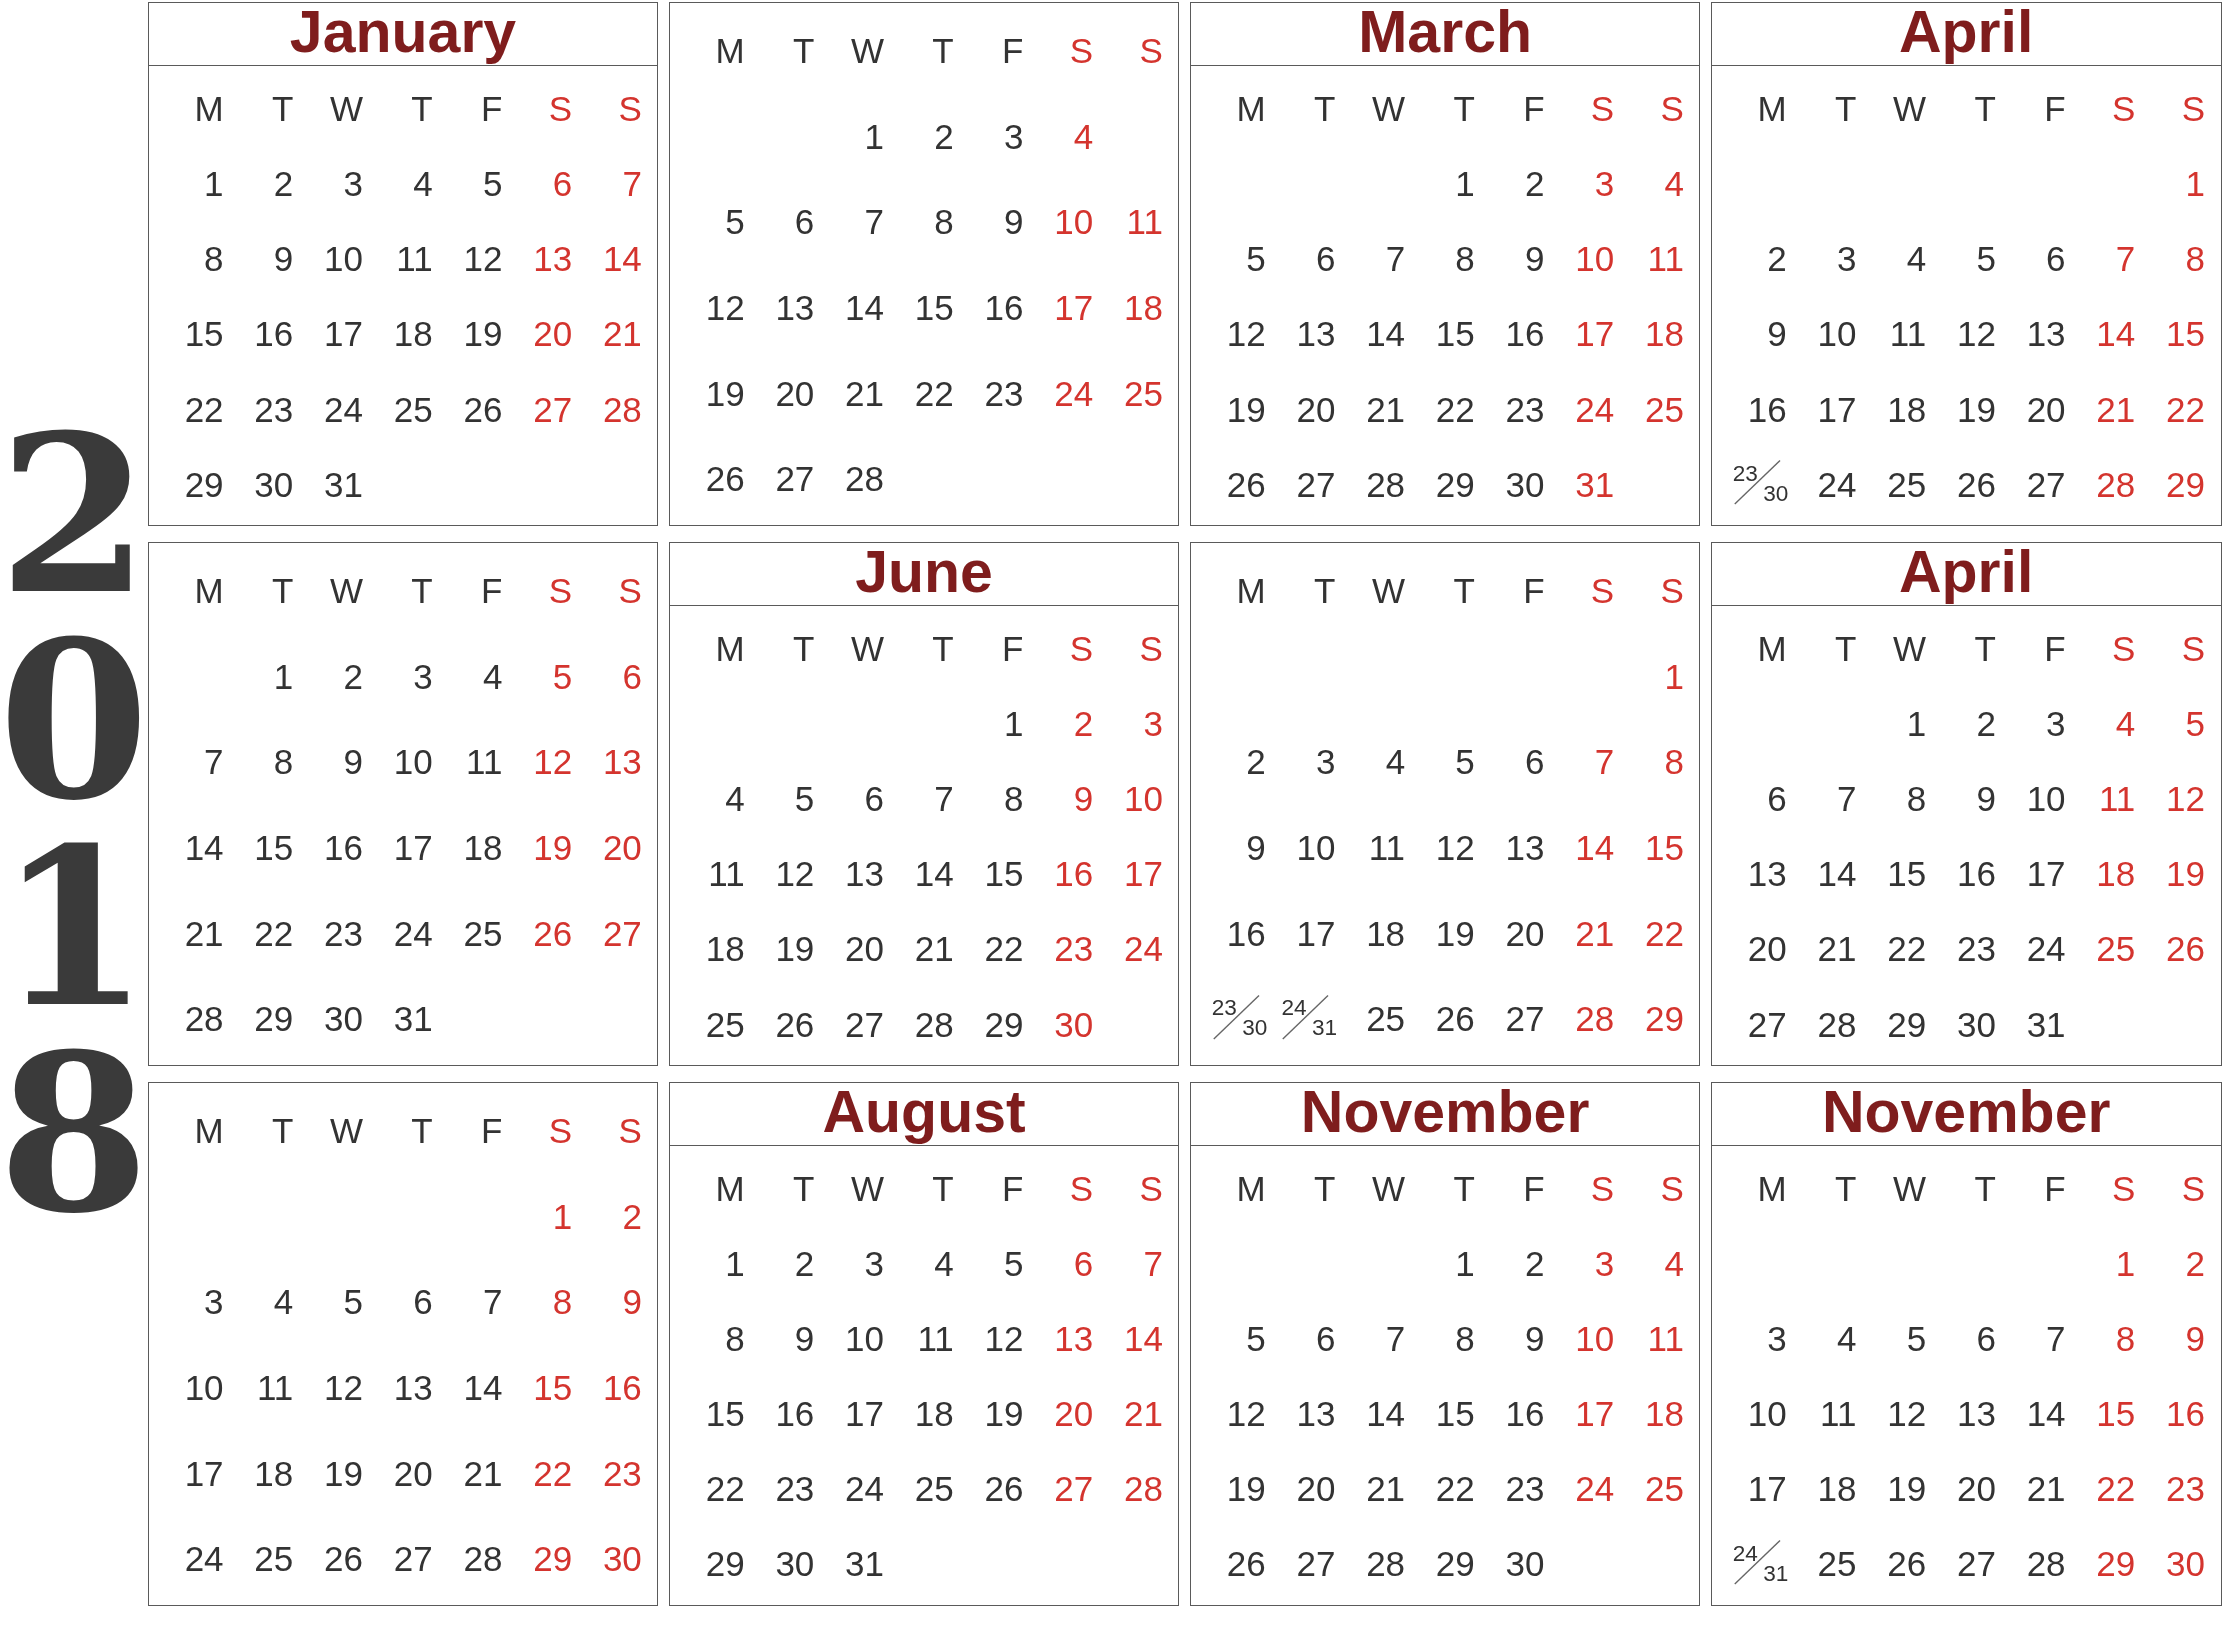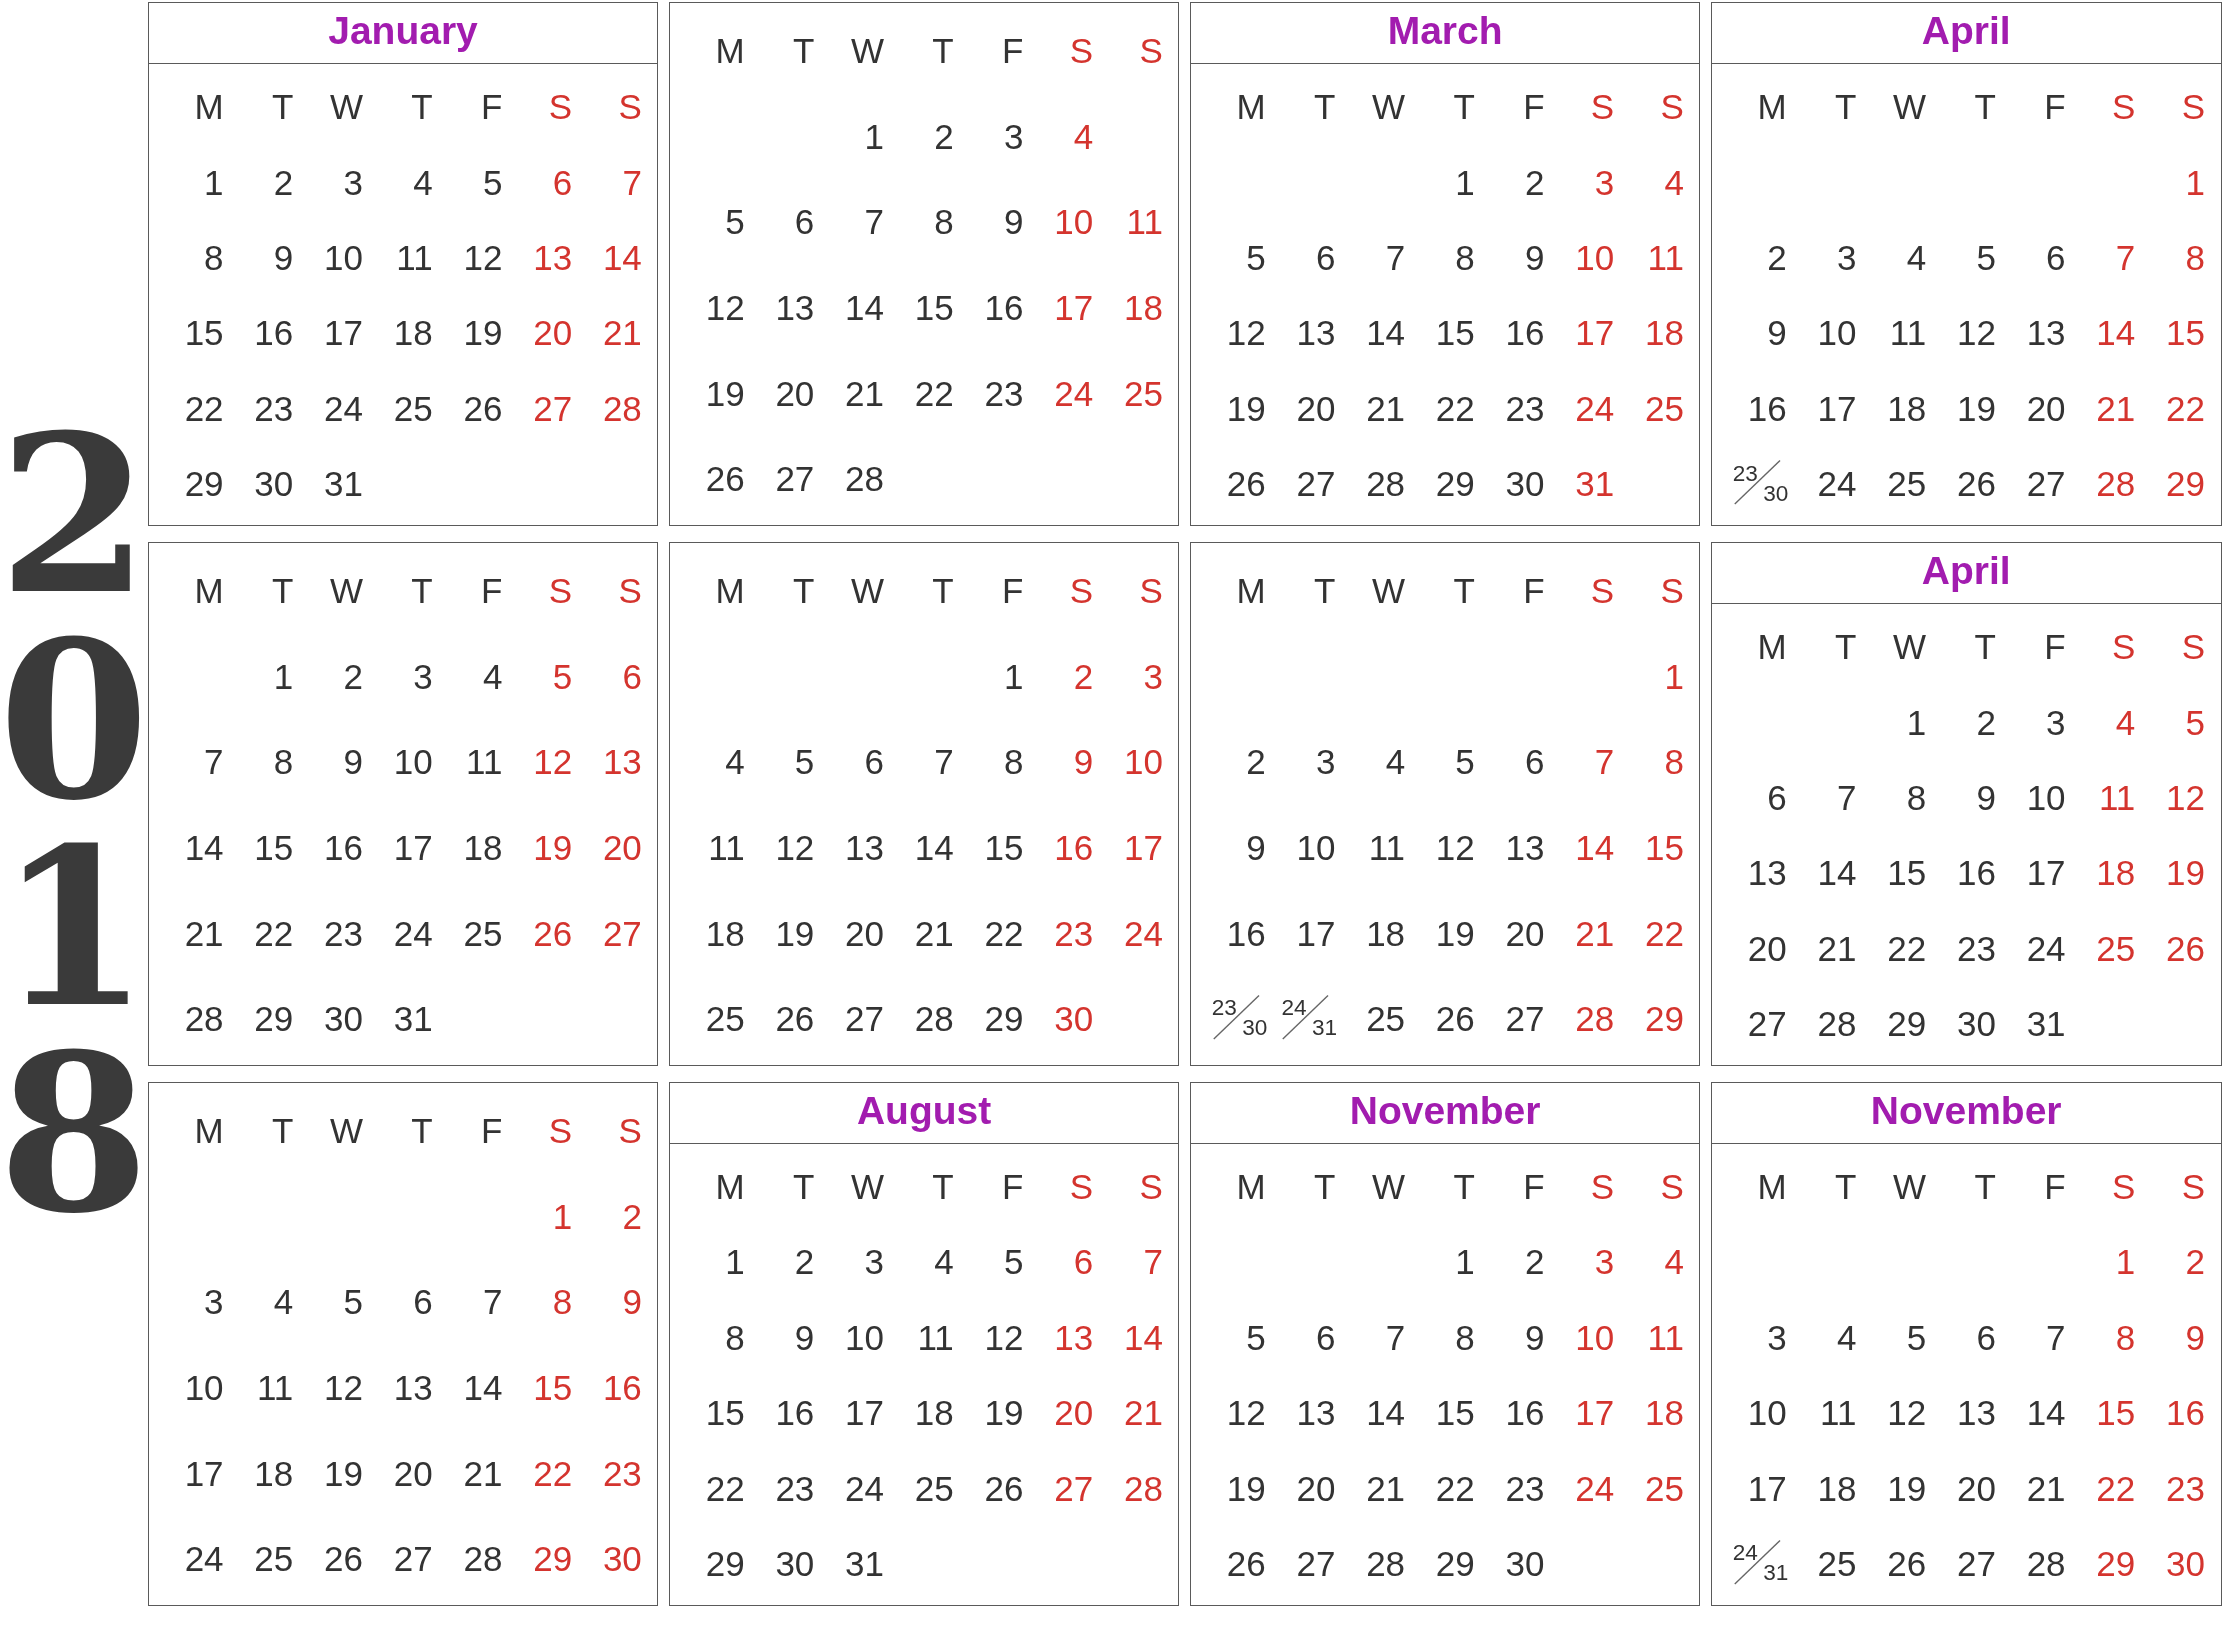--- a/index.html
+++ b/index.html
@@ -75,23 +75,23 @@
     flex: 0 0 61px;
     border-bottom: 1.7px solid #5a5a5a;
     display: flex;
     align-items: center;
     justify-content: center;
     box-sizing: border-box;
   }
   .month-title-text {
     font-family: "Liberation Sans", sans-serif;
     font-weight: 700;
-    font-size: 39px;
+    font-size: 59px;
     line-height: 1;
-    color: #a21caf;
+    color: #7f1d1d;
     white-space: nowrap;
     padding-bottom: 3.5px;
   }
 
   .month-body {
     flex: 1 1 auto;
     display: flex;
     flex-direction: column;
     box-sizing: border-box;
     padding: 5.2px 12px 3.5px 8.7px;
@@ -461,20 +461,23 @@
             <div class="cell">29</div>
             <div class="cell">30</div>
             <div class="cell">31</div>
             <div class="cell empty"></div>
             <div class="cell empty"></div>
             <div class="cell empty"></div>
           </div>
         </div>
       </div>
       <div class="month-block">
+        <div class="month-title">
+          <div class="month-title-text">June</div>
+        </div>
         <div class="month-body">
           <div class="week-row">
             <div class="cell dow">M</div>
             <div class="cell dow">T</div>
             <div class="cell dow">W</div>
             <div class="cell dow">T</div>
             <div class="cell dow">F</div>
             <div class="cell dow weekend">S</div>
             <div class="cell dow weekend">S</div>
           </div>

